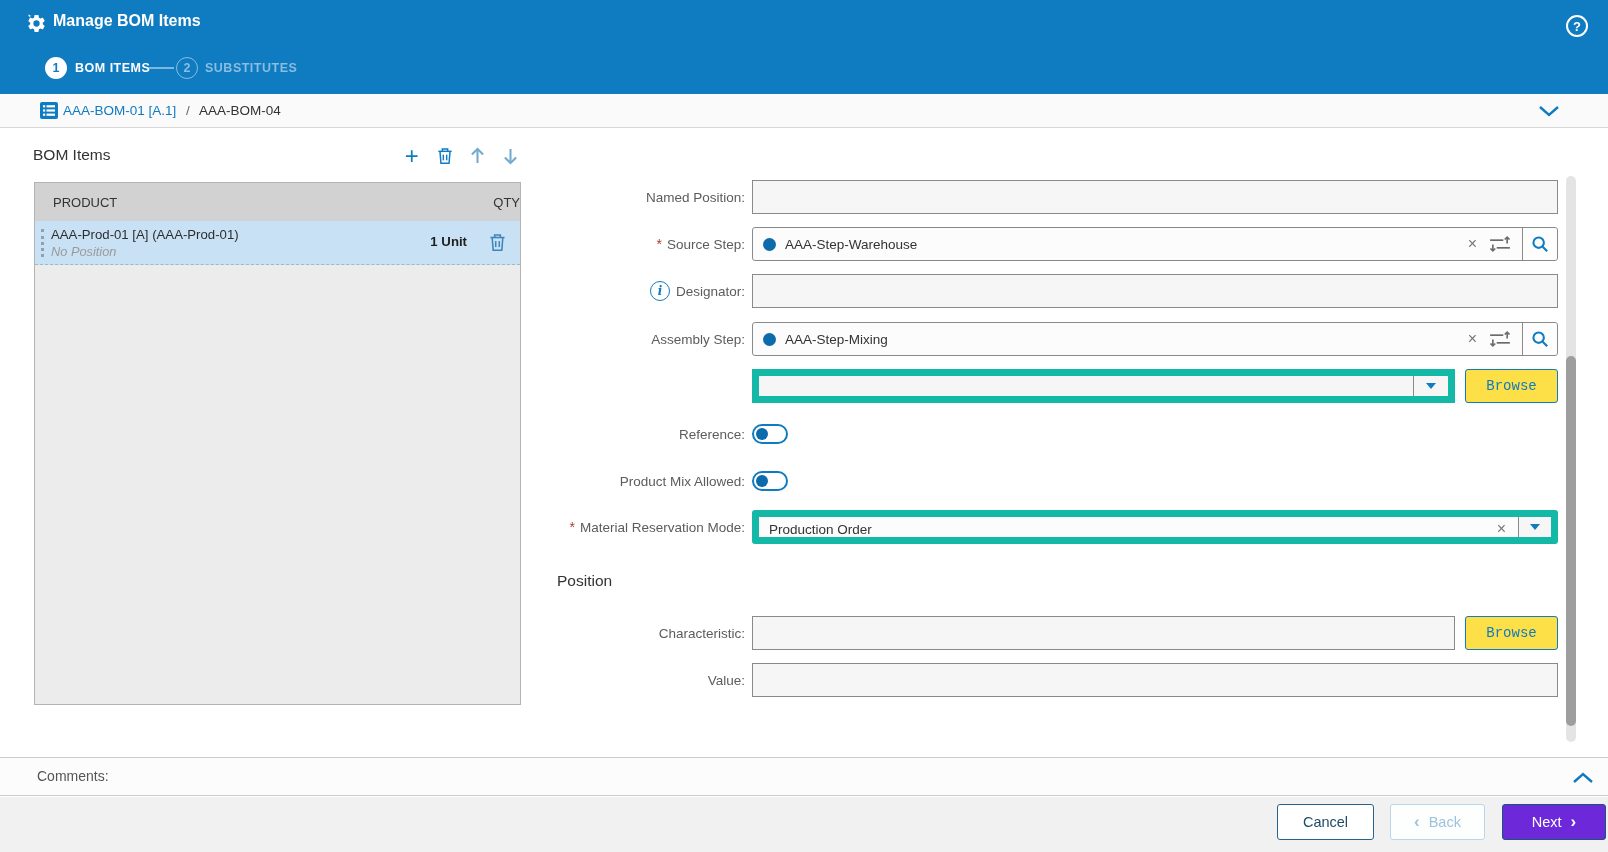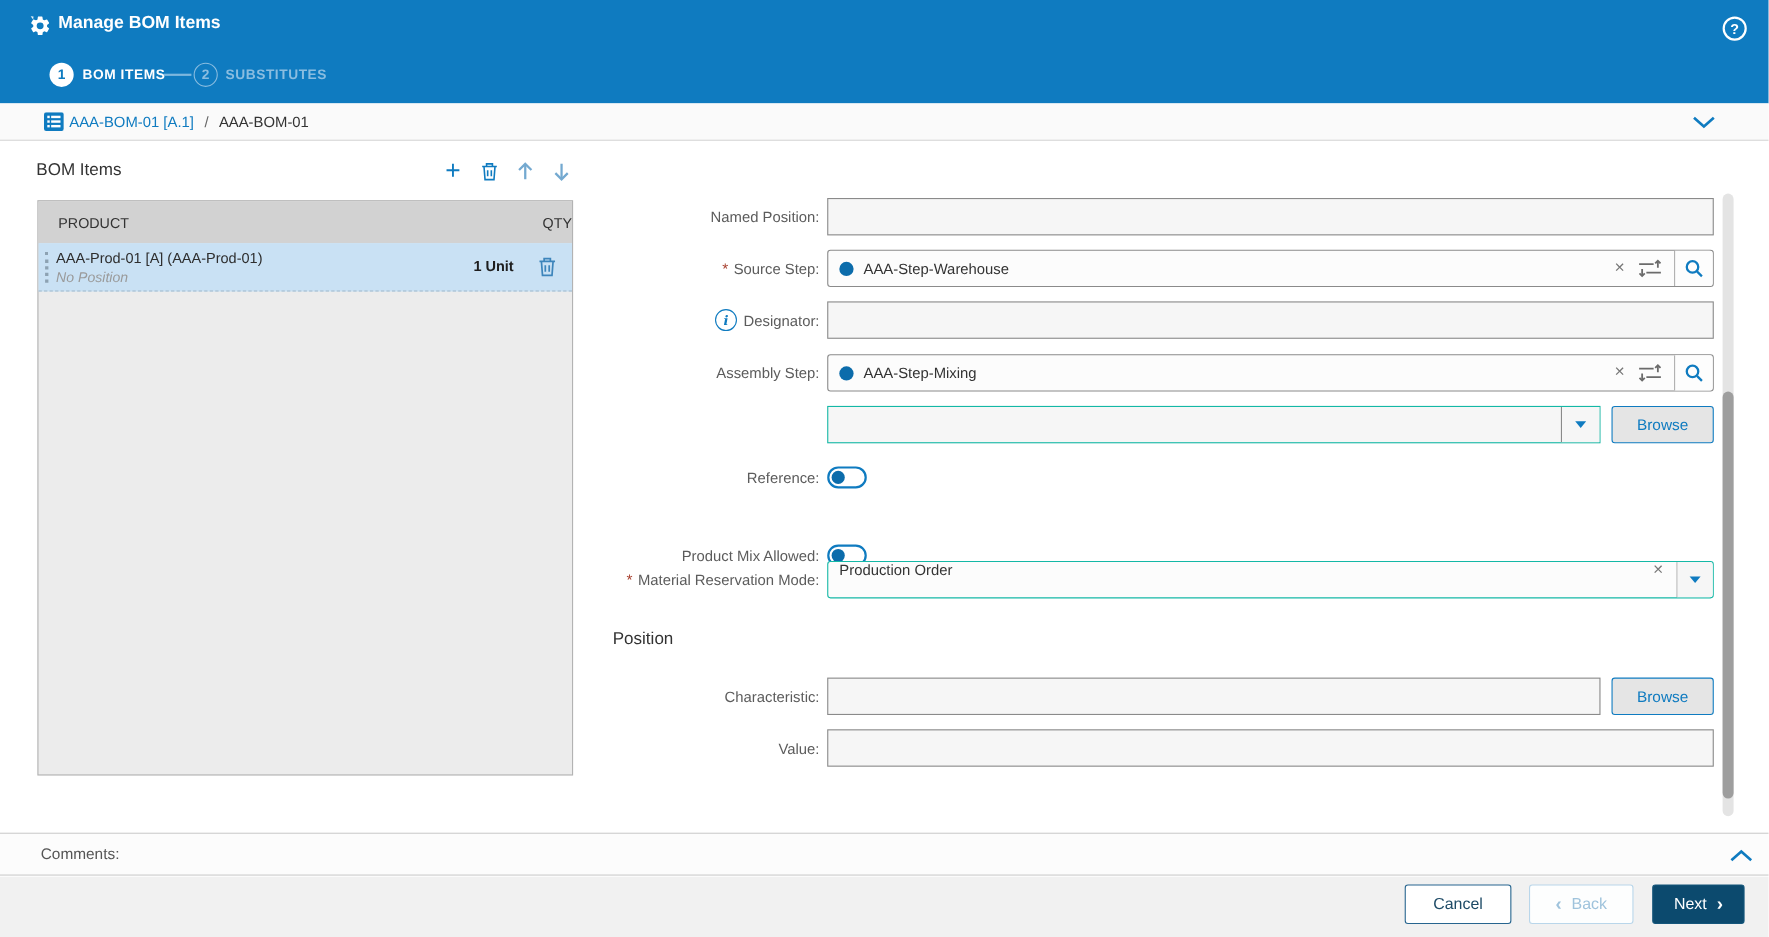--- a/index.html
+++ b/index.html
@@ -64,38 +64,38 @@
   .picker-text { margin-left:9px; font-size:13.5px; color:#333; }
   .spacer { flex:1; }
   .clear-x { color:#777; font-size:16px; line-height:16px; cursor:pointer; padding:0 2px; }
   .sliders-btn { width:22px; height:18px; margin:0 11px 0 10px; cursor:pointer; }
   .search-btn { width:35px; align-self:stretch; border-left:1px solid #8a8a8a; display:flex; align-items:center;
     justify-content:center; cursor:pointer; border-radius:0 3px 3px 0; background:#fdfdfd; }
   .dd-section { align-self:stretch; border-left:1px solid #8a8a8a; display:flex; align-items:center;
     justify-content:center; cursor:pointer; background:#f6f6f6; }
   .dd-tri { width:0; height:0; border-left:5px solid transparent; border-right:5px solid transparent;
     border-top:6px solid #0f7bc0; }
-  .combo { position:absolute; display:flex; align-items:flex-start; background:#f6f6f6; border:1px solid #14b8a6; }
+  .combo { position:absolute; display:flex; align-items:flex-end; background:#f6f6f6; border:7px solid #14b8a6; }
   .combo-text { margin-left:10px; font-size:13.5px; color:#333; }
-  .btn-browse { position:absolute; left:1465px; width:93px; height:34px; background:#e5e5e5; border:1px solid #0f7bc0;
-    border-radius:3px; color:#0f7bc0; font-size:14px; font-family:Liberation Sans, sans-serif; cursor:pointer; }
+  .btn-browse { position:absolute; left:1465px; width:93px; height:34px; background:#fde047; border:1px solid #0f7bc0;
+    border-radius:3px; color:#0f7bc0; font-size:14px; font-family:Liberation Mono, monospace; cursor:pointer; }
   .toggle { position:absolute; left:752px; width:36px; height:20px; border:2px solid #0f7bc0; border-radius:11px;
     background:#fff; cursor:pointer; }
   .toggle .knob { position:absolute; left:2px; top:2px; width:12px; height:12px; border-radius:50%; background:#0c6cab; }
   .t-label { height:20px; }
   .section-title { position:absolute; left:557px; top:572px; font-size:15.5px; color:#333; }
 
   
   .r-named   { top:180px; }
   .r-source  { top:227px; }
   .r-desig   { top:274px; }
   .r-assy    { top:322px; }
   .r-flow    { top:369px; }
   .r-ref     { top:424px; }
-  .r-mix     { top:471px;margin-top:24px; }
+  .r-mix     { top:471px; }
   .r-mat     { top:510px; }
   .r-char    { top:616px; }
   .r-value   { top:663px; }
 
   .info-icon { width:20px; height:20px; border:1.6px solid #0f7bc0; border-radius:50%; color:#0f7bc0;
     display:flex; align-items:center; justify-content:center; font-family:"DejaVu Serif",serif;
     font-style:italic; font-weight:bold; font-size:12px; cursor:pointer; flex:none; }
 
   
   .scroll-track { position:absolute; left:1566px; top:176px; width:10px; height:566px; background:#e4e4e4; border-radius:5px; }
@@ -105,21 +105,21 @@
   .comments-bar { position:absolute; left:0; top:757px; width:1608px; height:39px; background:#fcfcfc;
     border-top:1px solid #cccccc; border-bottom:1px solid #cccccc; }
   .comments-label { position:absolute; left:37px; top:0; line-height:37px; font-size:14px; color:#555; }
   .comments-collapse { position:absolute; left:1572px; top:13px; width:22px; height:13px; cursor:pointer; }
 
   .footer { position:absolute; left:0; top:797px; width:1608px; height:55px; background:#f1f1f1; }
   .btn { position:absolute; top:804px; height:36px; border-radius:3px; font-size:14.5px;
     font-family:"Liberation Sans",sans-serif; display:flex; align-items:center; justify-content:center; gap:9px; cursor:pointer;margin-left:21px; }
   .btn-cancel { left:1256px; width:97px; background:#fff; border:1px solid #27658f; color:#1d4a66; }
   .btn-back { left:1369px; width:95px; background:#fdfefe; border:1px solid #b9d6ea; color:#9fc3dc; cursor:default; }
-  .btn-next { left:1481px; width:84px; background:#0c4a6e; border:1px solid #15567b; color:#fff; }
+  .btn-next { left:1481px; width:104px; background:#6d28d9; border:1px solid #15567b; color:#fff; }
   .chev-txt { font-size:17px; line-height:14px; font-weight:bold; }
 </style>
 </head>
 <body>
 
 <div id="app">
 
   <div class="header">
     <svg class="gear-icon" viewBox="0 0 24 24">
       <path fill="#fff" d="M19.14 12.94c.04-.3.06-.61.06-.94 0-.32-.02-.64-.07-.94l2.03-1.58a.49.49 0 0 0 .12-.61l-1.92-3.32a.49.49 0 0 0-.59-.22l-2.39.96c-.5-.38-1.03-.7-1.62-.94l-.36-2.54a.48.48 0 0 0-.48-.41h-3.84c-.24 0-.43.17-.47.41l-.36 2.54c-.59.24-1.13.57-1.62.94l-2.39-.96a.49.49 0 0 0-.59.22L2.74 8.87c-.12.21-.08.47.12.61l2.03 1.58c-.05.3-.09.63-.09.94s.02.64.07.94l-2.03 1.58a.49.49 0 0 0-.12.61l1.92 3.32c.12.22.37.29.59.22l2.39-.96c.5.38 1.03.7 1.62.94l.36 2.54c.05.24.24.41.48.41h3.84c.24 0 .44-.17.47-.41l.36-2.54c.59-.24 1.13-.56 1.62-.94l2.39.96c.22.08.47 0 .59-.22l1.92-3.32a.49.49 0 0 0-.12-.61l-2.01-1.58zM12 15.6a3.6 3.6 0 1 1 0-7.2 3.6 3.6 0 0 1 0 7.2z"></path>
@@ -140,21 +140,21 @@
       <rect x="0" y="0" width="18" height="17" rx="2" fill="#0f7bc0"></rect>
       <rect x="3" y="3.2" width="2.2" height="2.2" fill="#fff"></rect>
         <rect x="6.5" y="3.2" width="8.5" height="2.2" fill="#fff"></rect>
       <rect x="3" y="7.4" width="2.2" height="2.2" fill="#fff"></rect>
         <rect x="6.5" y="7.4" width="8.5" height="2.2" fill="#fff"></rect>
       <rect x="3" y="11.6" width="2.2" height="2.2" fill="#fff"></rect>
         <rect x="6.5" y="11.6" width="8.5" height="2.2" fill="#fff"></rect>
     </svg>
     <span class="bc-link">AAA-BOM-01 [A.1]</span>
     <span class="bc-sep">/</span>
-    <span class="bc-current">AAA-BOM-01</span>
+    <span class="bc-current">AAA-BOM-04</span>
     <svg class="bc-collapse" viewBox="0 0 22 14">
       <polyline points="2,3 11,11 20,3" fill="none" stroke="#0f7bc0" stroke-width="2.4"></polyline>
     </svg>
   </div>
 
   <div class="panel-title">BOM Items</div>
   <div class="toolbar">
     <div class="tb-btn">
         <span class="plus-glyph">+</span>
       </div>

